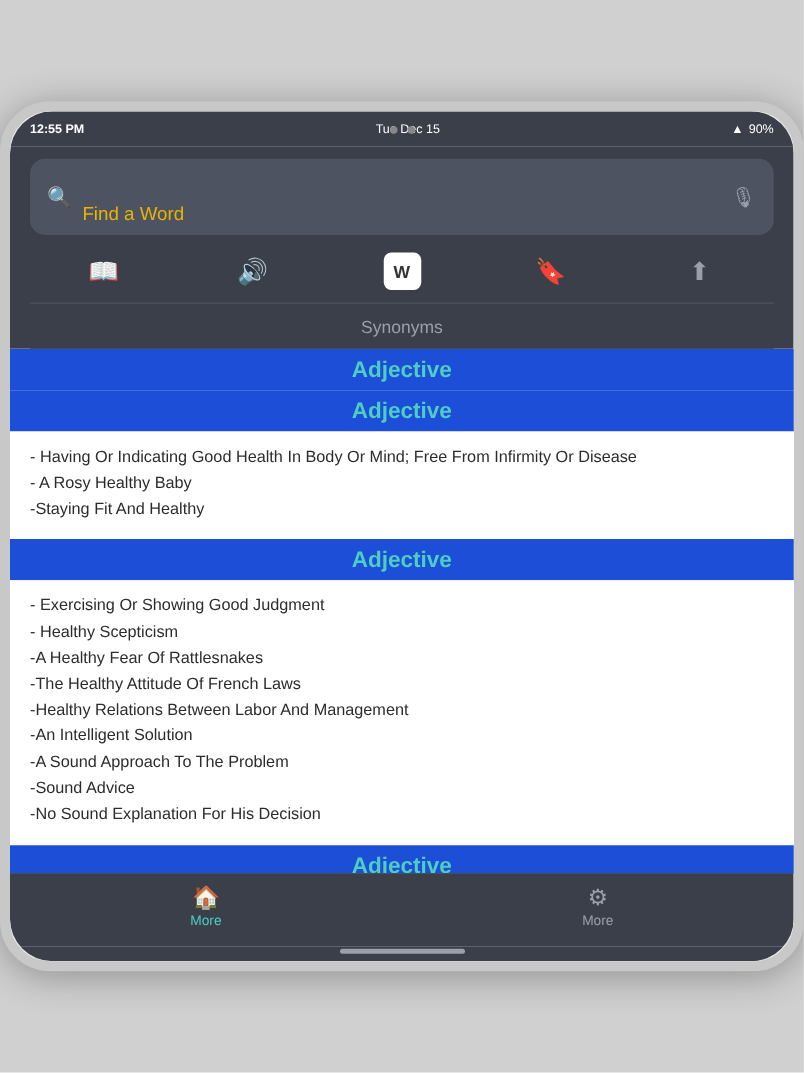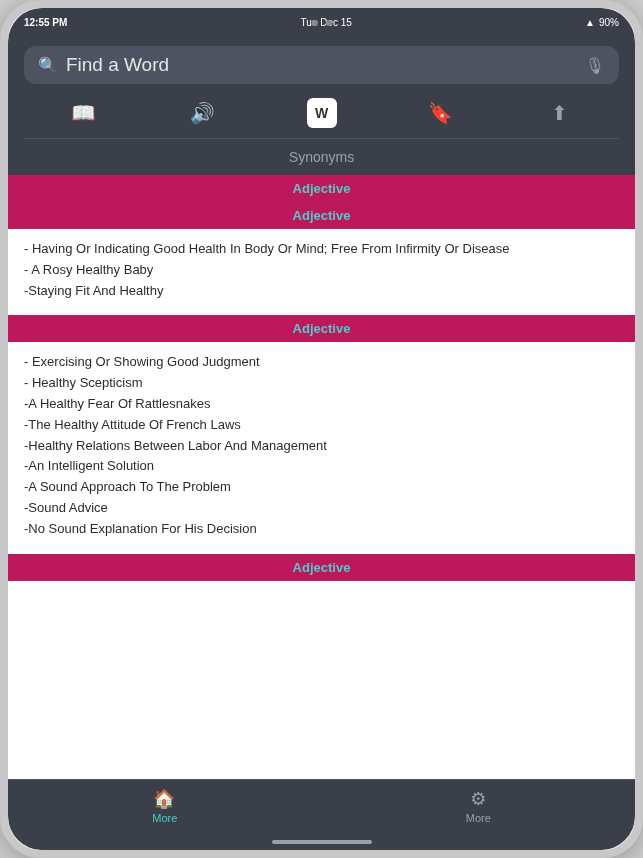--- a/index.html
+++ b/index.html
@@ -8,21 +8,21 @@
       background: #d0d0d0;
       display: flex;
       justify-content: center;
       align-items: center;
       min-height: 100vh;
       font-family: -apple-system, BlinkMacSystemFont, 'Helvetica Neue', sans-serif;
     }
 
     .tablet-frame {
       width: 643px;
-      height: 858px;
+      height: 696px;
       background: #f5f5f5;
       border-radius: 40px;
       border: 8px solid #c8c8c8;
       overflow: hidden;
       position: relative;
       box-shadow: 0 4px 30px rgba(0,0,0,0.3), inset 0 0 0 2px #e8e8e8;
     }
 
     .tablet-inner {
       width: 100%;
@@ -97,22 +97,23 @@
       margin-bottom: 10px;
     }
 
     .search-icon-wrap {
       color: #9aa0ab;
       font-size: 16px;
     }
 
     .search-input-display {
       flex: 1;
-      color: #e5e5e5;
-      font-size: 19px;
+      color: #eab308;
+      font-size: 15px;
+      margin-top: 28px;
     }
 
     .mic-icon {
       color: #9aa0ab;
       font-size: 16px;
     }
 
     
     .word-title {
       text-align: center;
@@ -191,25 +192,25 @@
     }
 
     
     .content-area {
       flex: 1;
       overflow-y: auto;
       background: #fff;
     }
 
     .adjective-header {
-      background: #be185d;
+      background: #1d4ed8;
       text-align: center;
       padding: 6px 0;
       color: #4ecdc4;
-      font-size: 13px;
+      font-size: 18px;
       font-weight: 600;
     }
 
     .definition-block {
       padding: 10px 16px 14px;
       background: #fff;
     }
 
     .definition-text {
       color: #2c2c2c;

